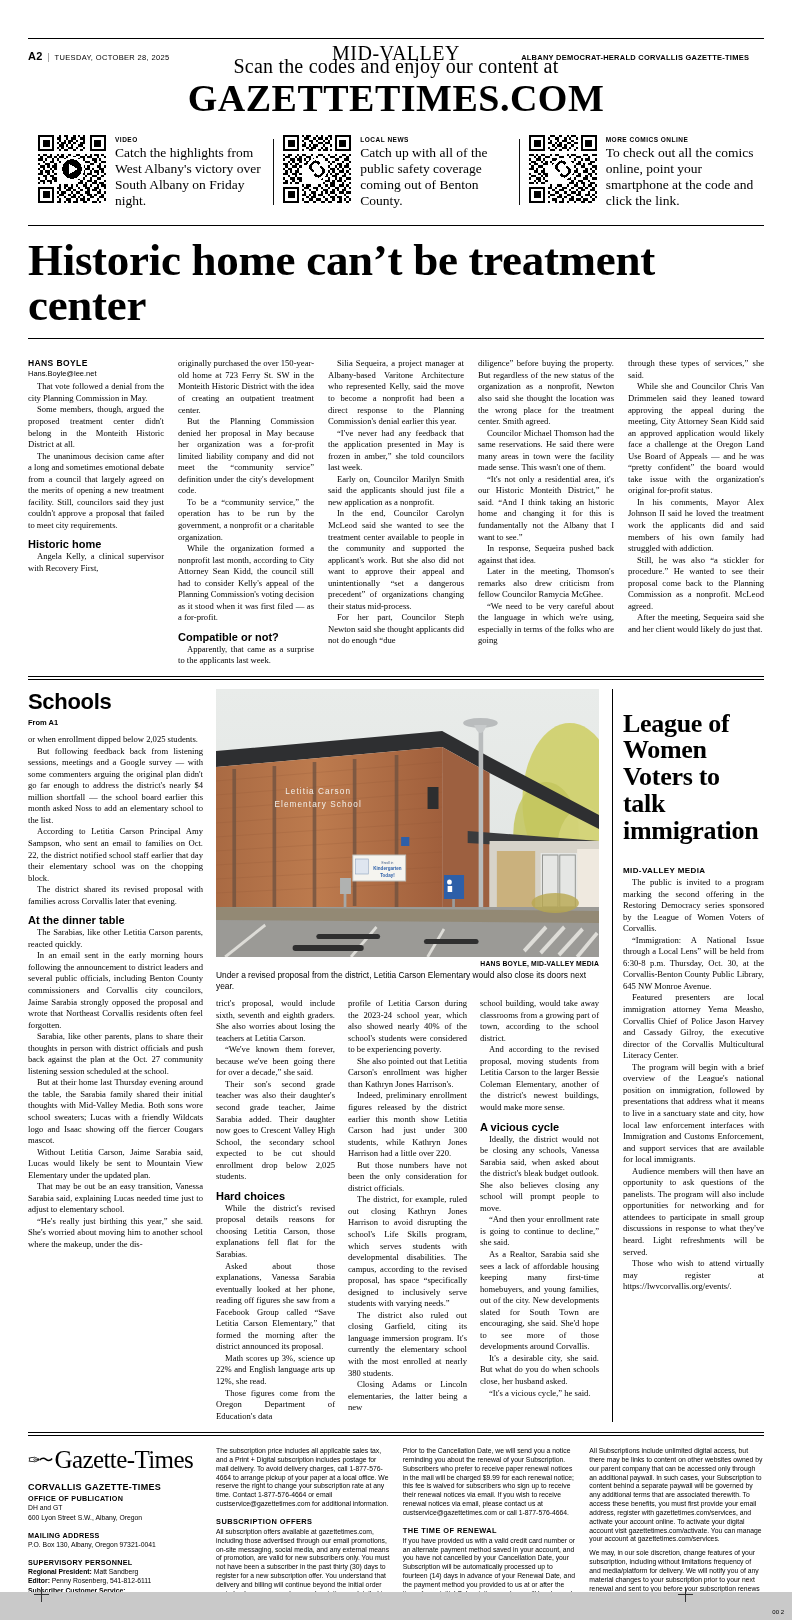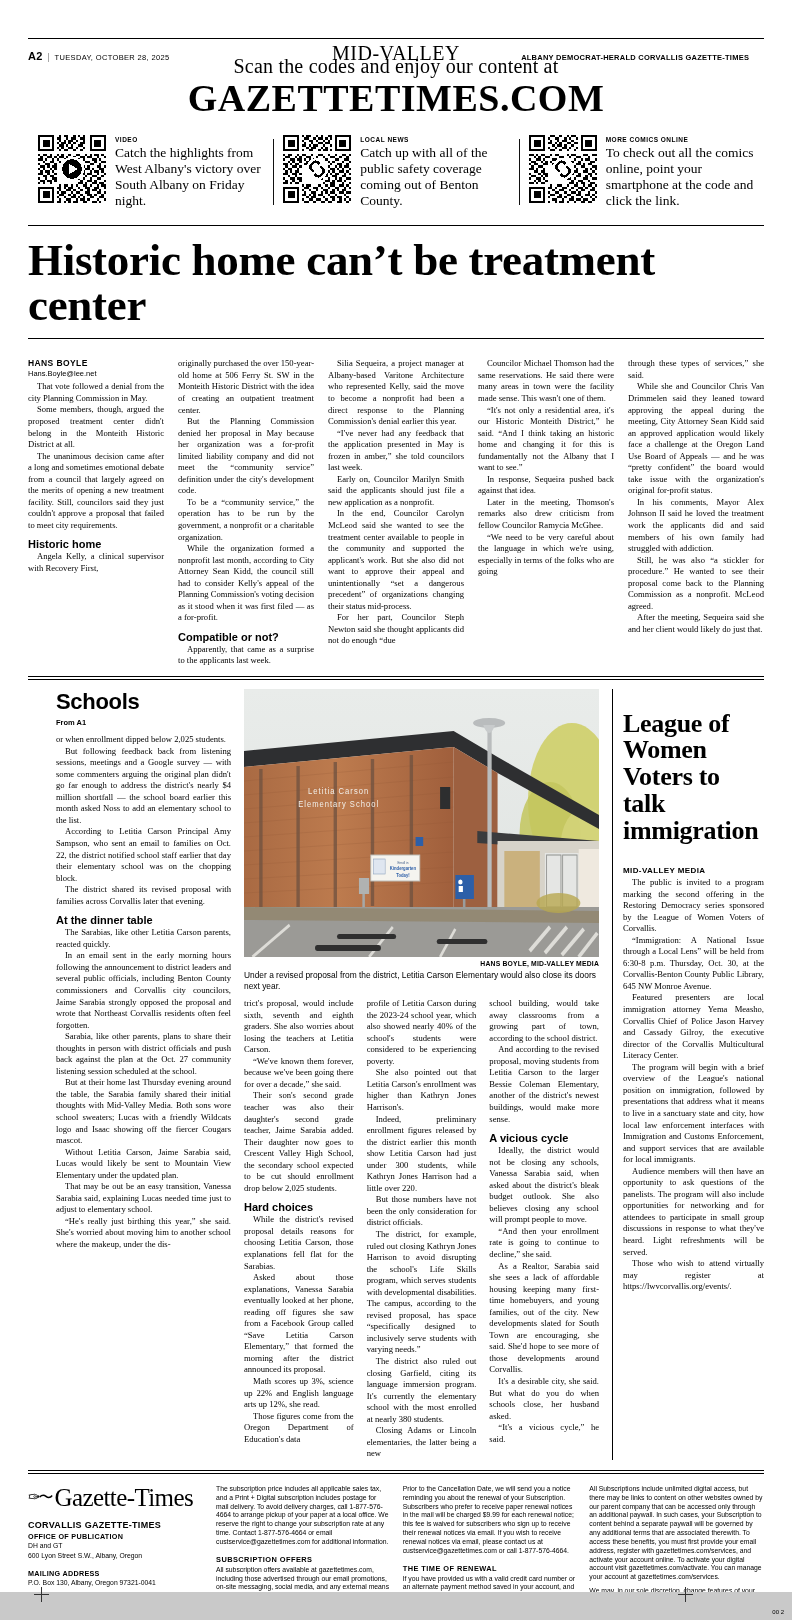--- a/index.html
+++ b/index.html
@@ -52,21 +52,21 @@
   .byline-name { font-family:"Liberation Sans", sans-serif; font-weight:bold; font-size:8.5px; letter-spacing:.4px; }
   .byline-mail { font-family:"Liberation Sans", sans-serif; font-size:7.5px; margin-top:1px; margin-bottom:3px; }
   p.body { font-size:8.6px; line-height:1.345; text-align:justify; margin:0; text-indent:9px; hyphens:auto; }
   h3.sub { font-family:"Liberation Sans", sans-serif; font-weight:bold; font-size:11px; margin:7px 0 1px; }
 
   .dbl-rule { margin-top:9px; border-top:1.4px solid #000; }
   .dbl-rule::after { content:""; display:block; border-top:.7px solid #000; margin-top:2px; }
 
   
   .pkg { display:flex; gap:13px; margin-top:9px; }
-  .pkg-left { width:175px; flex:0 0 175px;margin-left:28px; }
+  .pkg-left { width:175px; flex:0 0 175px; }
   .pkg-mid { flex:1; }
   .pkg-right { width:152px; flex:0 0 152px; border-left:1px solid #000; padding-left:10px; }
 
   .sec-title { font-family:"Liberation Sans", sans-serif; font-weight:bold; font-size:22px; letter-spacing:-.3px; }
   .sec-from { font-family:"Liberation Sans", sans-serif; font-weight:bold; font-size:7.5px; margin-top:3px; margin-bottom:7px; }
 
   .photo { width:100%; height:268px; position:relative; overflow:hidden; background:#cfd3d3; }
   .cutline { font-family:"Liberation Sans", sans-serif; font-size:6.8px; font-weight:bold; text-align:right;
              letter-spacing:.2px; margin-top:3px; }
   .cap { font-family:"Liberation Sans", sans-serif; font-size:8.4px; line-height:1.25; margin-top:3px; }
@@ -288,35 +288,36 @@
     <div class="colA">
       <div class="byline-name">HANS BOYLE</div>
       <div class="byline-mail">Hans.Boyle@lee.net</div>
       <p class="body">That vote followed a denial from the city Planning Commission in May.</p>
       <p class="body">Some members, though, argued the proposed treatment center didn't belong in the Monteith Historic District at all.</p>
       <p class="body">The unanimous decision came after a long and sometimes emotional debate from a council that largely agreed on the merits of opening a new treatment facility. Still, councilors said they just couldn't approve a proposal that failed to meet city requirements.</p>
       <h3 class="sub">Historic home</h3>
       <p class="body">Angela Kelly, a clinical supervisor with Recovery First,</p>
     </div>
     <div class="colA">
-      <p class="body" style="text-indent:0">originally purchased the over 150-year-old home at 506 Ferry St. SW in the Monteith Historic District with the idea of creating an outpatient treatment center.</p>
+      <p class="body" style="text-indent:0">originally purchased the over 150-year-old home at 723 Ferry St. SW in the Monteith Historic District with the idea of creating an outpatient treatment center.</p>
       <p class="body">But the Planning Commission denied her proposal in May because her organization was a for-profit limited liability company and did not meet the “community service” definition under the city's development code.</p>
       <p class="body">To be a “community service,” the operation has to be run by the government, a nonprofit or a charitable organization.</p>
       <p class="body">While the organization formed a nonprofit last month, according to City Attorney Sean Kidd, the council still had to consider Kelly's appeal of the Planning Commission's voting decision as it stood when it was first filed — as a for-profit.</p>
       <h3 class="sub">Compatible or not?</h3>
       <p class="body">Apparently, that came as a surprise to the applicants last week.</p>
     </div>
     <div class="colA">
       <p class="body">Silia Sequeira, a project manager at Albany-based Varitone Architecture who represented Kelly, said the move to become a nonprofit had been a direct response to the Planning Commission's denial earlier this year.</p>
       <p class="body">“I've never had any feedback that the application presented in May is frozen in amber,” she told councilors last week.</p>
       <p class="body">Early on, Councilor Marilyn Smith said the applicants should just file a new application as a nonprofit.</p>
       <p class="body">In the end, Councilor Carolyn McLeod said she wanted to see the treatment center available to people in the community and supported the applicant's work. But she also did not want to approve their appeal and unintentionally “set a dangerous precedent” of organizations changing their status mid-process.</p>
       <p class="body">For her part, Councilor Steph Newton said she thought applicants did not do enough “due</p>
     </div>
     <div class="colA">
+      <p class="body" style="text-indent:0">diligence” before buying the property. But regardless of the new status of the organization as a nonprofit, Newton also said she thought the location was the wrong place for the treatment center. Smith agreed.</p>
       <p class="body">Councilor Michael Thomson had the same reservations. He said there were many areas in town were the facility made sense. This wasn't one of them.</p>
       <p class="body">“It's not only a residential area, it's our Historic Monteith District,” he said. “And I think taking an historic home and changing it for this is fundamentally not the Albany that I want to see.”</p>
       <p class="body">In response, Sequeira pushed back against that idea.</p>
       <p class="body">Later in the meeting, Thomson's remarks also drew criticism from fellow Councilor Ramycia McGhee.</p>
       <p class="body">“We need to be very careful about the language in which we're using, especially in terms of the folks who are going</p>
     </div>
     <div class="colA">
       <p class="body" style="text-indent:0">through these types of services,” she said.</p>
       <p class="body">While she and Councilor Chris Van Drimmelen said they leaned toward approving the appeal during the meeting, City Attorney Sean Kidd said an approved application would likely face a challenge at the Oregon Land Use Board of Appeals — and he was “pretty confident” the board would take issue with the organization's original for-profit status.</p>
       <p class="body">In his comments, Mayor Alex Johnson II said he loved the treatment work the applicants did and said members of his own family had struggled with addiction.</p>

